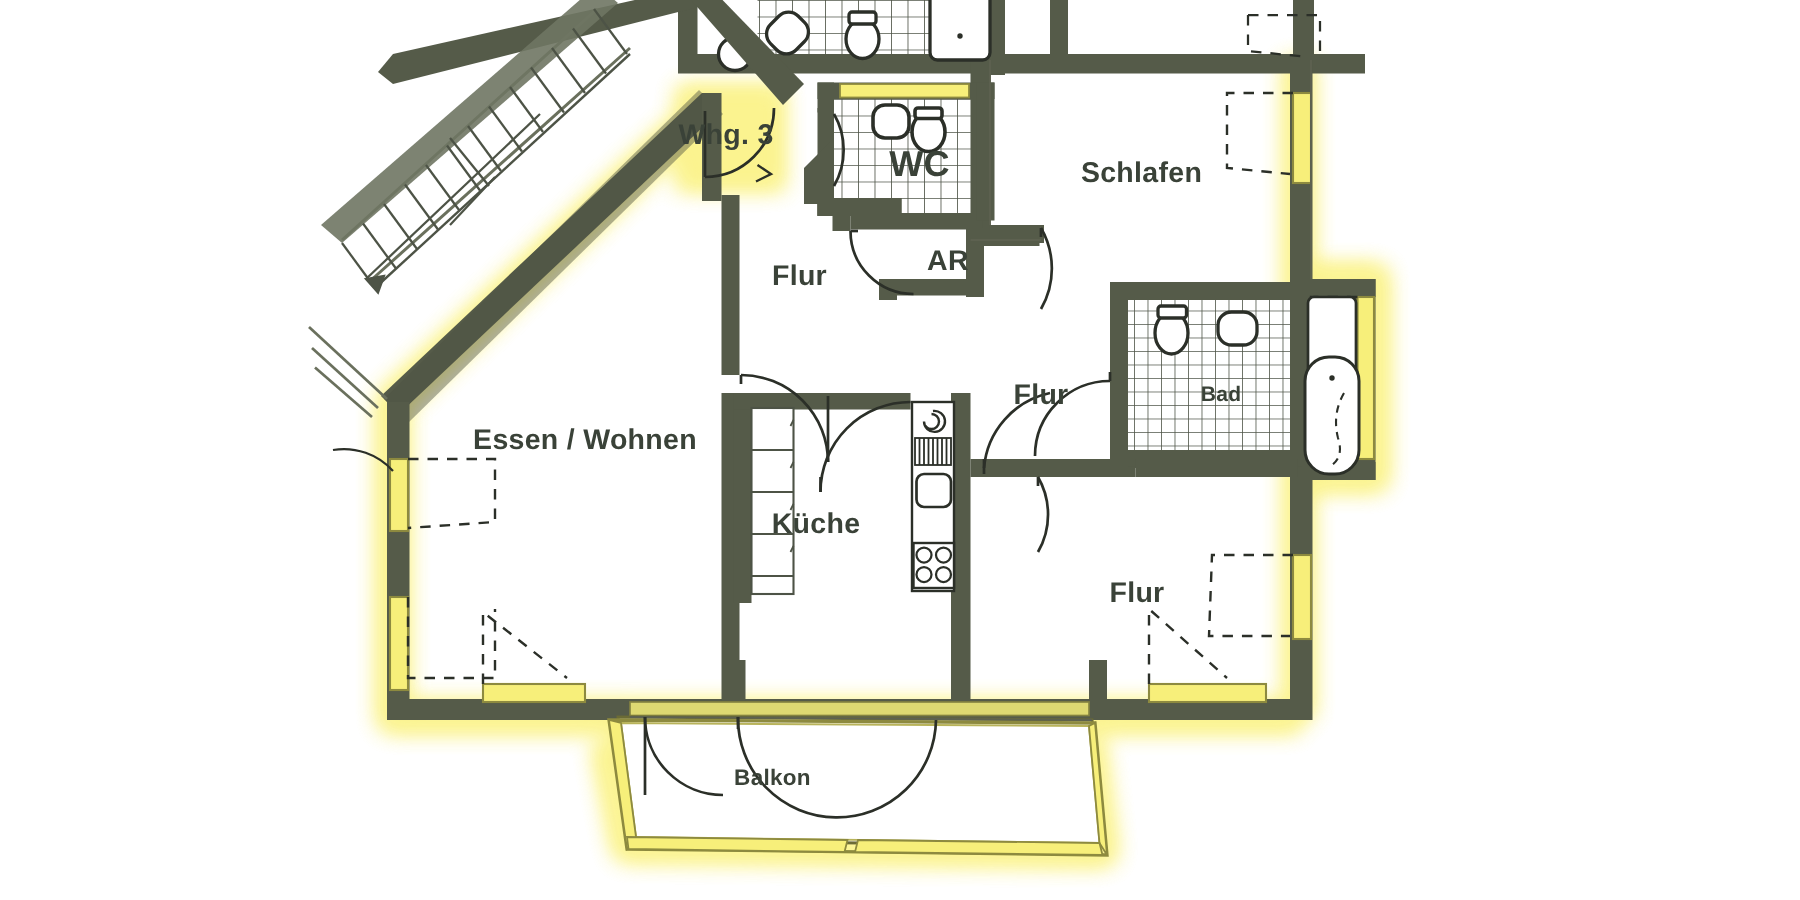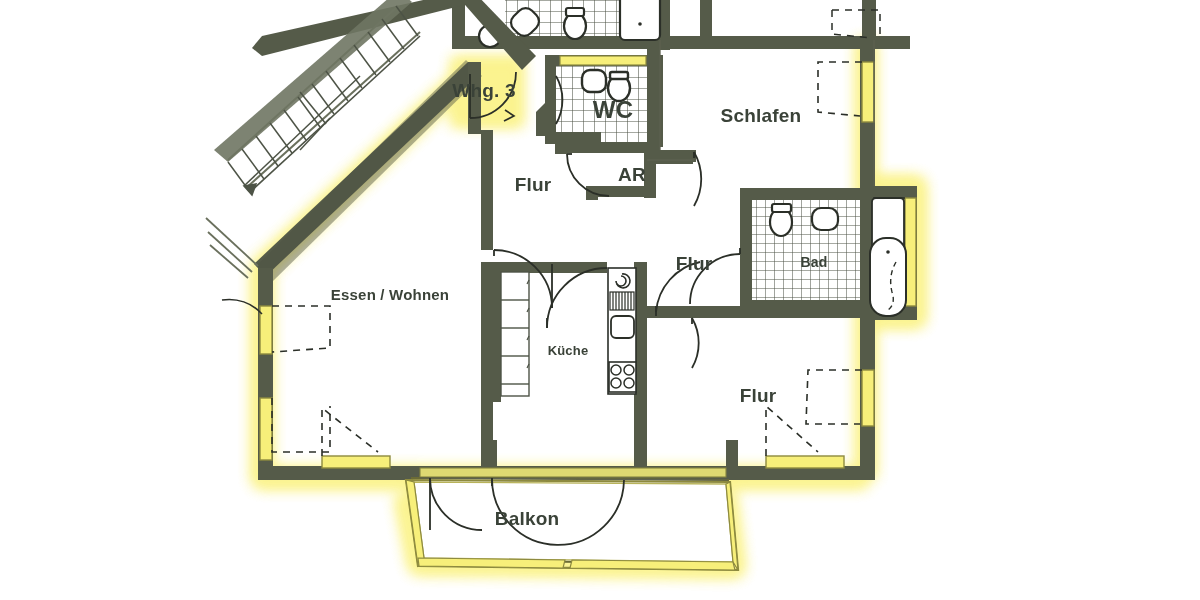--- a/index.html
+++ b/index.html
@@ -382,33 +382,33 @@
 
     <g stroke="#5d6150" stroke-width="1.3" fill="none">
       <line x1="647" y1="160" x2="694" y2="160"></line>
       <line x1="660" y1="40" x2="660" y2="150"></line>
       <line x1="874" y1="40" x2="874" y2="186"></line>
     </g>
   </svg>
 
   <div class="room-label" style="left:484px; top:91px; font-size:19px;">Whg. 3</div>
 
-  <div class="room-label" style="left:390px; top:294px; font-size:15px;">Essen / Wohnen</div>
+  <div class="room-label" style="left:390px; top:294px; font-size:19px;">Essen / Wohnen</div>
 
   <div class="room-label" style="left:533px; top:185px; font-size:19px;">Flur</div>
 
   <div class="room-label" style="left:632px; top:175px; font-size:19px;">AR</div>
 
   <div class="room-label" style="left:613px; top:110px; font-size:24px;">WC</div>
 
   <div class="room-label" style="left:761px; top:116px; font-size:19px;">Schlafen</div>
 
   <div class="room-label" style="left:694px; top:264px; font-size:19px;">Flur</div>
 
   <div class="room-label" style="left:814px; top:262px; font-size:14px;">Bad</div>
 
-  <div class="room-label" style="left:568px; top:350px; font-size:13px;">Küche</div>
+  <div class="room-label" style="left:544px; top:350px; font-size:19px;">Küche</div>
 
   <div class="room-label" style="left:758px; top:396px; font-size:19px;">Flur</div>
 
-  <div class="room-label" style="left:515px; top:519px; font-size:19px;margin-left:12px;">Balkon</div>
+  <div class="room-label" style="left:515px; top:519px; font-size:15px;">Balkon</div>
 
 </div>
 
 </body></html>

